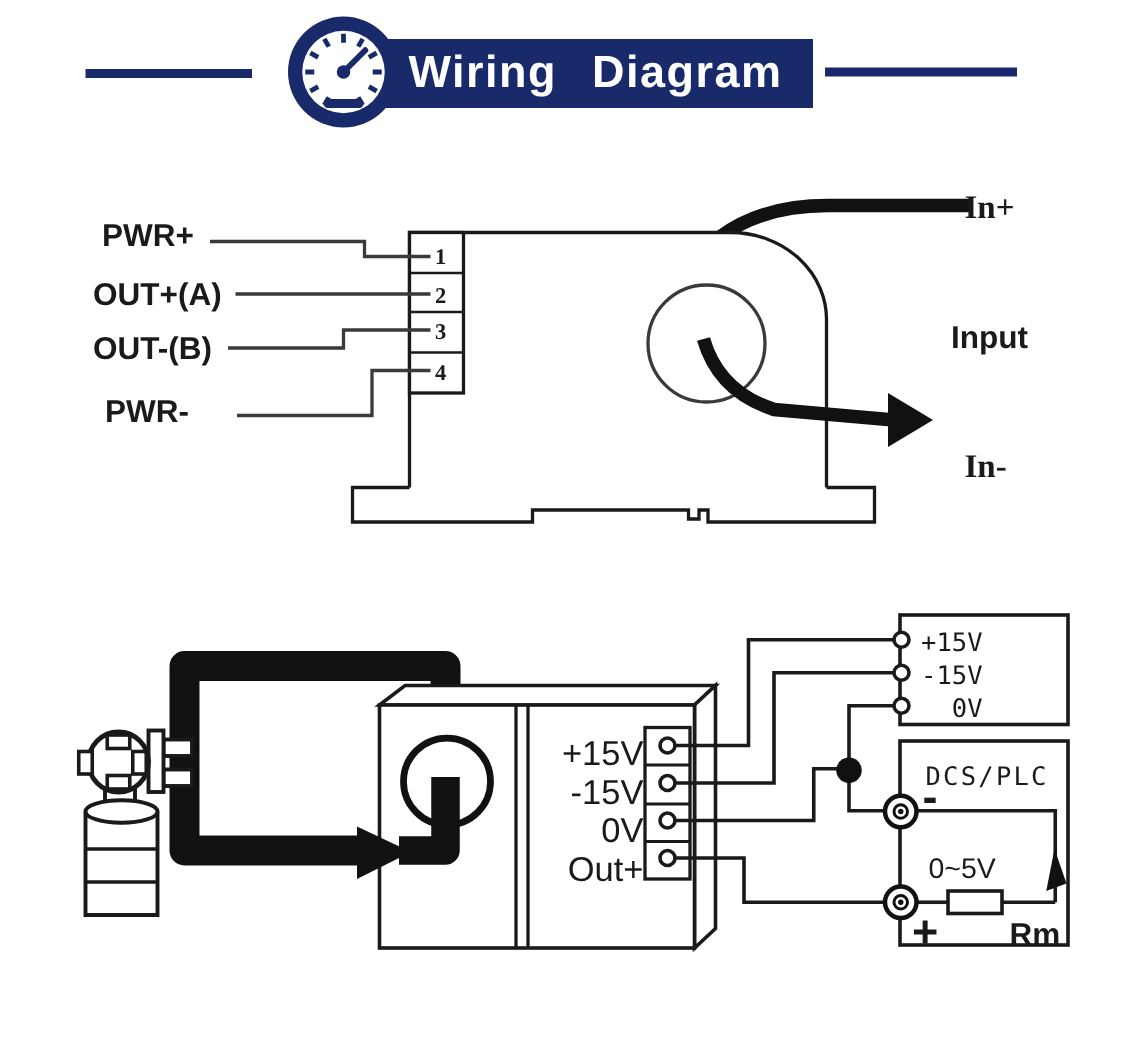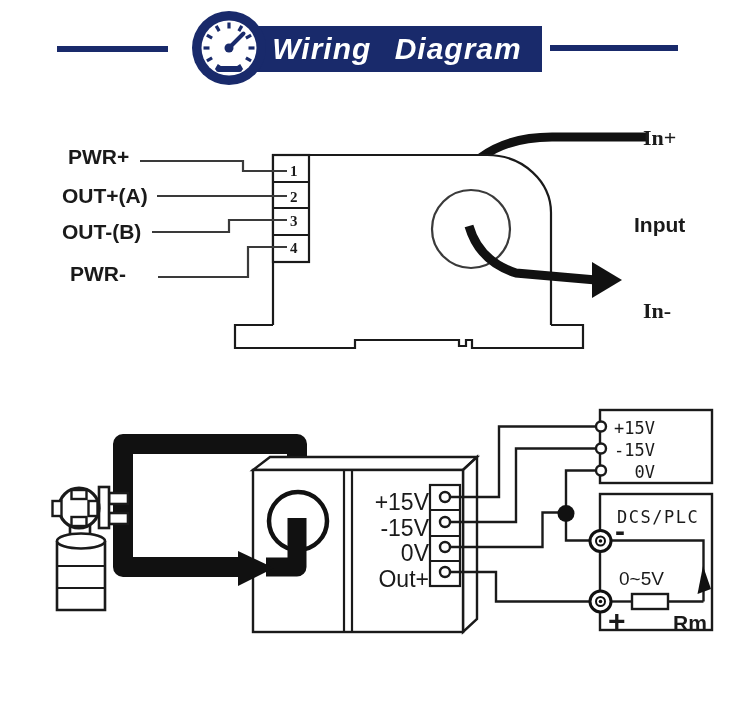--- a/index.html
+++ b/index.html
@@ -22,21 +22,21 @@
   .sign{font-family:"Liberation Sans",sans-serif;font-weight:bold;}
 </style>
 </head>
 <body>
 
 <div class="stage">
 
   <div class="hline" style="left:57px;top:46px;width:111px;background:#192a6b;"></div>
   <div class="hline" style="left:550px;top:45px;width:128px;background:#192a6b;"></div>
 
-  <div class="banner" style="background:#192a6b;font-style:italic;">
+  <div class="banner" style="background:#192a6b;">
     <span>Wiring Diagram</span>
   </div>
 
   <svg class="gauge" width="78" height="78" viewBox="0 0 78 78">
     <circle cx="39" cy="39" r="37" fill="#192a6b"></circle>
     <circle cx="39" cy="39" r="27.5" fill="#ffffff"></circle>
     <g stroke="#192a6b" stroke-width="3.2">
       <line x1="39" y1="13.5" x2="39" y2="19.5"></line>
       <line x1="51.8" y1="16.9" x2="48.8" y2="22.1"></line>
       <line x1="61.1" y1="26.2" x2="55.9" y2="29.2"></line>

